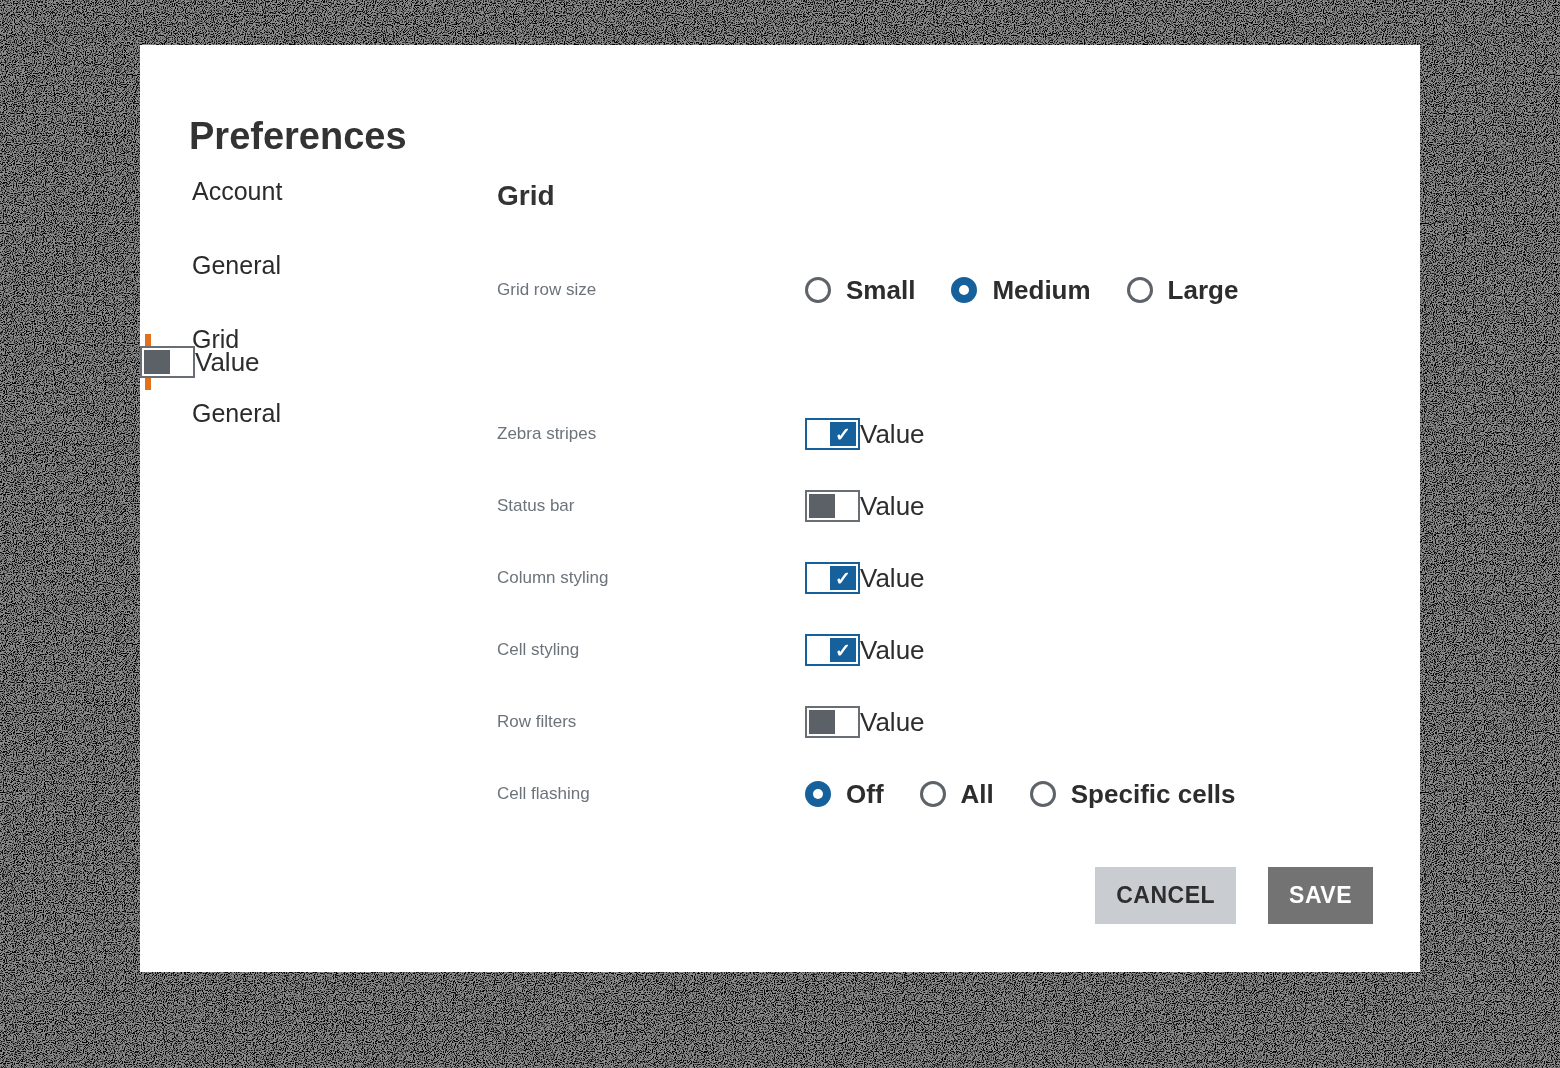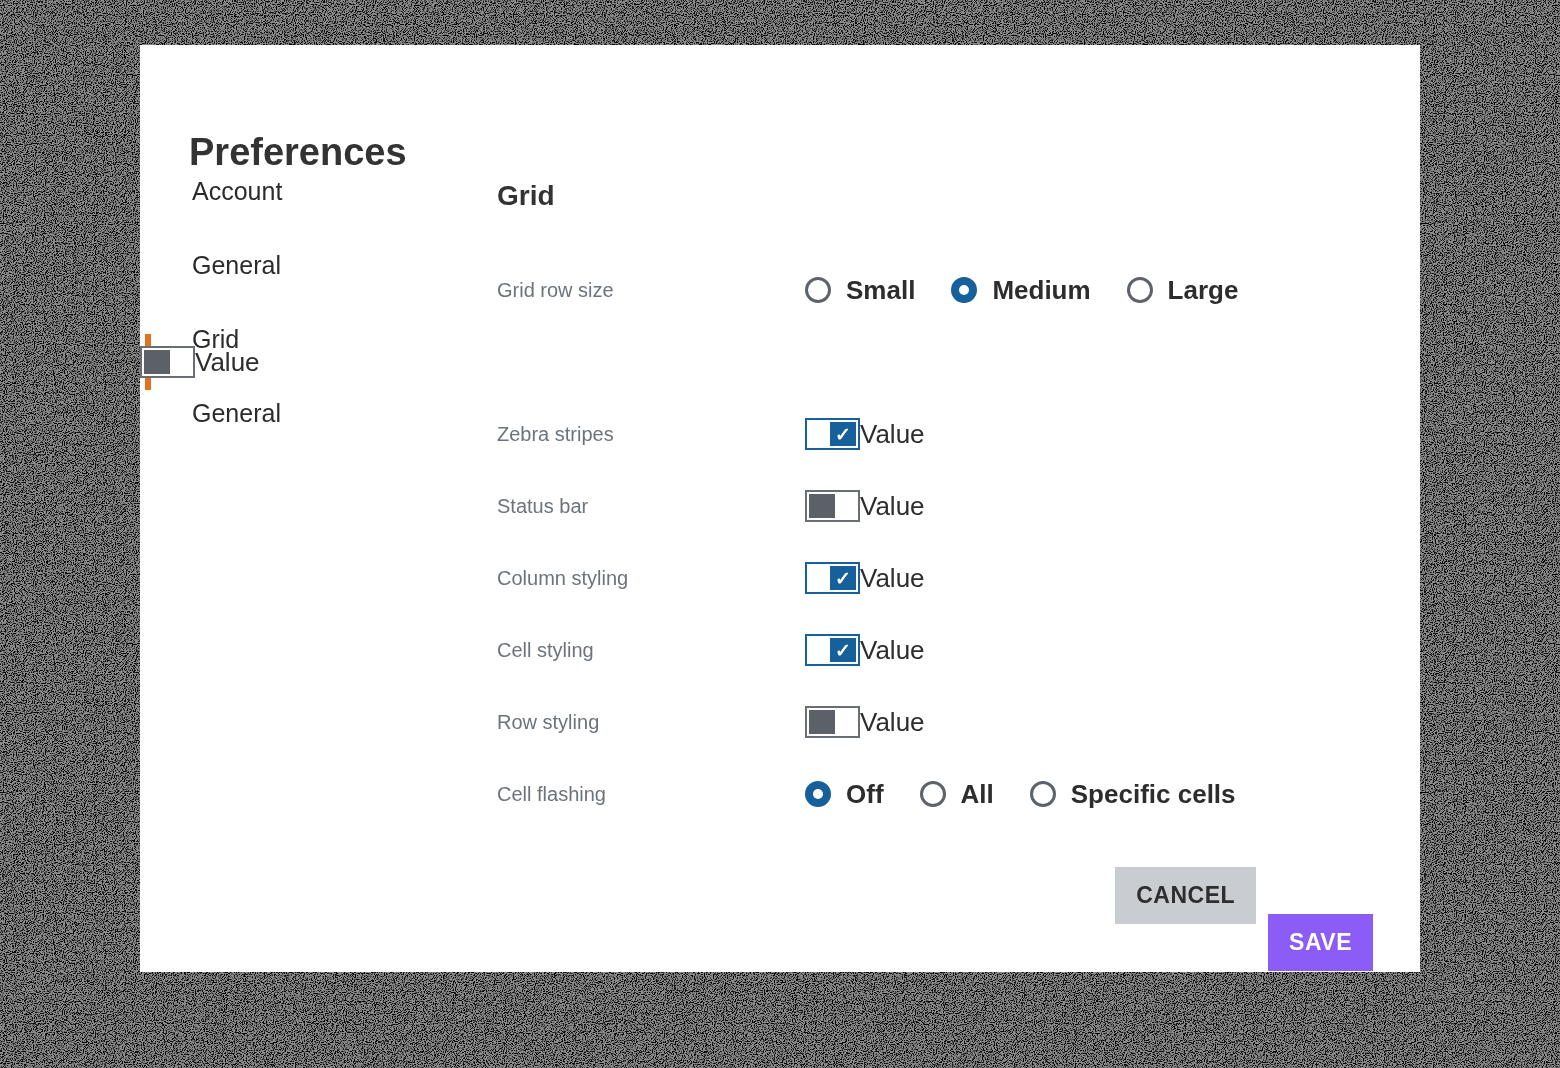--- a/index.html
+++ b/index.html
@@ -12,21 +12,21 @@
   }
   .noise-svg { position:absolute; left:0; top:0; width:1560px; height:1068px; }
 
   .card {
     position:absolute; left:140px; top:45px;
     width:1280px; height:927px;
     background:#ffffff;
   }
 
   .title {
-    position:absolute; left:49px; top:88px;
+    position:absolute; left:49px; top:72px;
     font-size:38px; font-weight:600; color:#333333; line-height:1;
   }
 
   
   .nav { position:absolute; left:0; top:132px; width:330px; }
   .nav-item {
     position:relative; height:74px;
     display:flex; 
     padding-left:52px;
     font-size:25px; color:#2b2b2b; cursor:pointer;
@@ -36,21 +36,21 @@
     width:6px; height:56px; background:#E2711D;
   }
 
   
   .heading {
     position:absolute; left:357px; top:136px;
     font-size:28px; font-weight:600; color:#333333; line-height:1.1;
   }
   .rows { position:absolute; left:0; top:209px; width:100%; }
   .prow { height:72px; display:flex; align-items:center; }
-  .plabel { margin-left:357px; width:308px; font-size:20px; color:#6C737B; }
+  .plabel { margin-left:357px; width:308px; font-size:17px; color:#6C737B; }
   .pcontrol { display:flex; align-items:center; }
 
   
   .radio-opt { display:flex; align-items:center; margin-right:36px; cursor:pointer; }
   .radio {
     width:26px; height:26px; border-radius:50%;
     border:3px solid #5E636A; background:#fff; position:relative;
     flex:0 0 auto;
   }
   .radio.checked { border-color:#16609B; background:#16609B; }
@@ -71,28 +71,28 @@
   .knob { position:absolute; top:2px; width:26px; height:24px; }
   .toggle.off .knob { left:2px;  background:#5C6167; }
   .toggle.on  .knob {
     right:2px; background:#16609B;
     display:flex; align-items:center; justify-content:center;
     color:#fff; font-size:19px; font-weight:700; line-height:1;
   }
   .value-text { font-size:26px; color:#2d2d2d; }
 
   
-  .footer { position:absolute; top:822px; right:47px; display:flex; gap:12px; }
+  .footer { position:absolute; top:822px; right:47px; display:flex; gap:32px;align-items:center; }
   .btn {
     height:57px; border:none; cursor:pointer;
     font-family:inherit; font-size:23px; font-weight:600;
     letter-spacing:0.5px; padding:0 21px;
   }
   .btn-cancel { background:#C9CDD2; color:#2e2e2e; }
-  .btn-save   { background:#8b5cf6; color:#ffffff;margin-top:47px; }
+  .btn-save   { background:#737373; color:#ffffff; }
 </style>
 </head>
 <body>
 
 <svg class="noise-svg" width="1560" height="1068" xmlns="http://www.w3.org/2000/svg">
   <filter id="speckle" x="0" y="0" width="100%" height="100%">
     <feTurbulence type="fractalNoise" baseFrequency="0.9" numOctaves="1" stitchTiles="stitch" result="n"></feTurbulence>
     <feColorMatrix in="n" type="matrix" values="0 0 0 0 1  0 0 0 0 1  0 0 0 0 1  4 4 4 0 -5.2"></feColorMatrix>
   </filter>
   <rect width="100%" height="100%" fill="#000000"></rect>
@@ -184,21 +184,21 @@
       <div class="plabel">Cell styling</div>
       <div class="pcontrol">
         <span class="toggle on">
           <span class="knob">✓</span>
         </span>
         <span class="value-text">Value</span>
       </div>
     </div>
 
     <div class="prow">
-      <div class="plabel">Row styling</div>
+      <div class="plabel">Row filters</div>
       <div class="pcontrol">
         <span class="toggle off">
           <span class="knob"></span>
         </span>
         <span class="value-text">Value</span>
       </div>
     </div>
 
     <div class="prow">
       <div class="plabel">Cell flashing</div>

